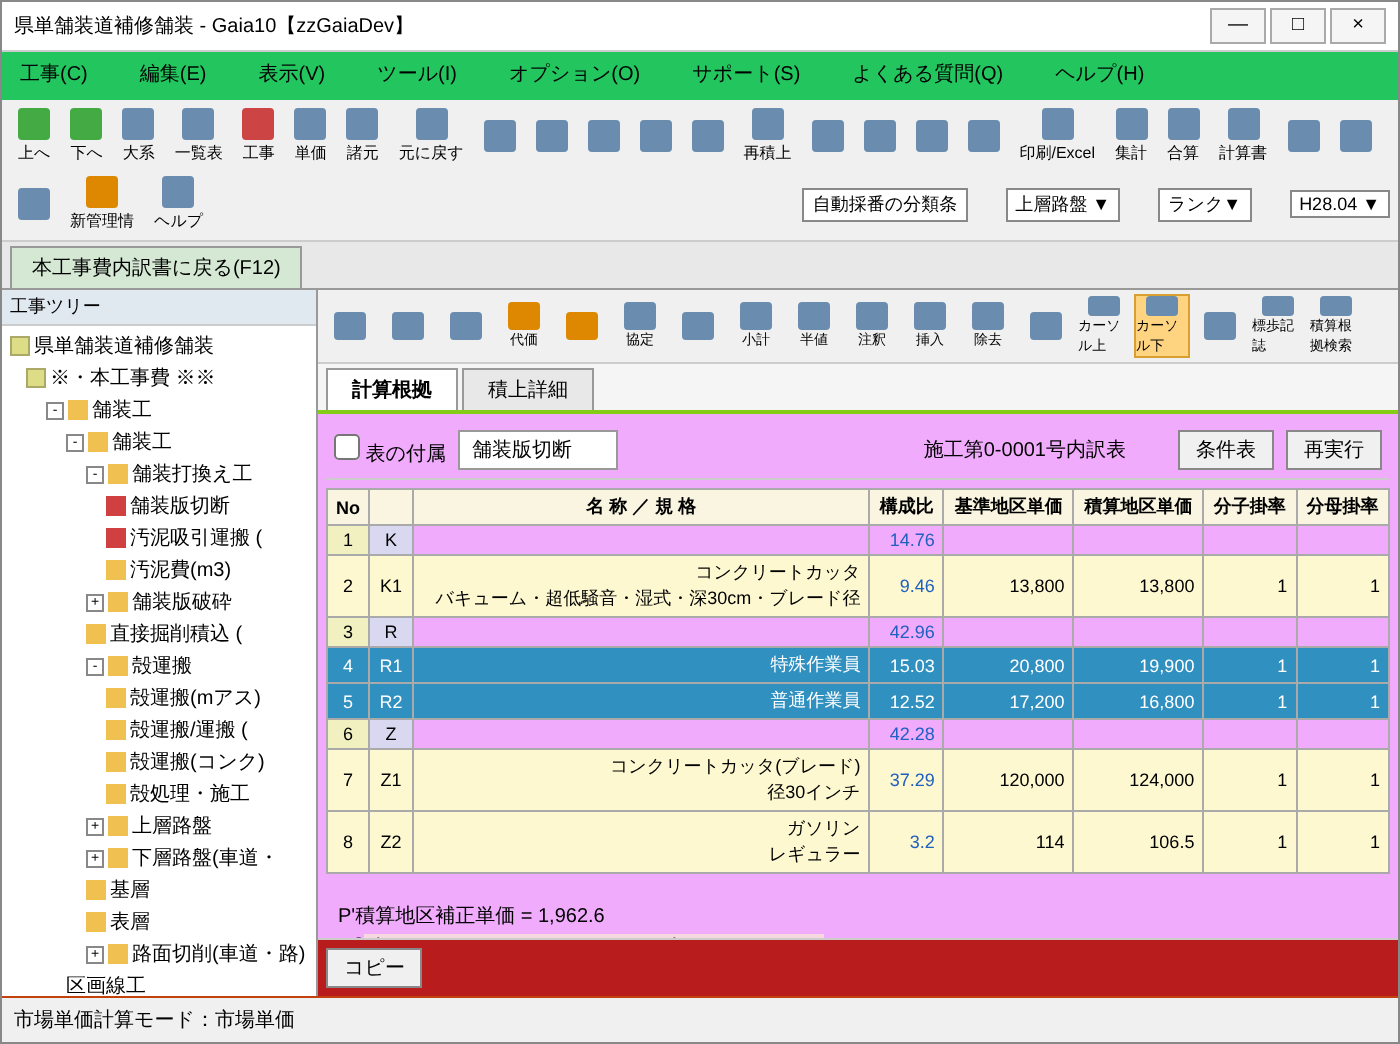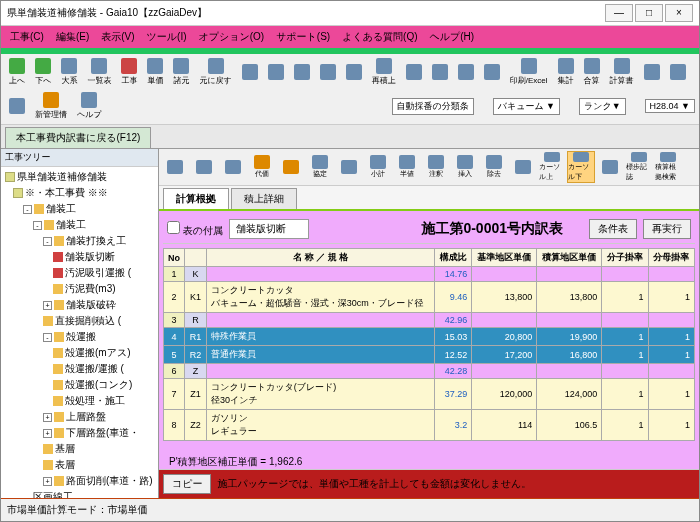--- a/index.html
+++ b/index.html
@@ -2,21 +2,21 @@
 <html><head>
 <meta charset="utf-8">
 <style>
 *{box-sizing:border-box;margin:0;padding:0;font-family:"MS PGothic","Meiryo",sans-serif;font-size:10px}
 body{background:#f0f0f0;width:700px;height:522px;overflow:hidden}
 .window{border:1px solid #888;background:#fff;height:522px;display:flex;flex-direction:column}
 .titlebar{background:#fff;border-bottom:1px solid #ccc;padding:3px 6px;display:flex;align-items:center;justify-content:space-between}
 .titlebar-text{font-size:10px}
 .win-btns{display:flex;gap:2px}
 .win-btn{width:28px;height:18px;border:1px solid #aaa;background:#f5f5f5;text-align:center;line-height:16px;font-size:10px}
-.menubar{background:#ec4899;border-bottom:6px solid #22c55e;padding:2px 4px;display:flex;gap:2px}
+.menubar{background:#22c55e;border-bottom:2px solid #22c55e;padding:2px 4px;display:flex;gap:16px}
 .menu-item{padding:2px 5px;font-size:10px}
 .toolbar{background:#f0f0f0;border-bottom:1px solid #ccc;padding:2px 4px;display:flex;align-items:center;gap:2px;flex-wrap:wrap}
 .tb-btn{min-width:24px;height:32px;display:flex;flex-direction:column;align-items:center;justify-content:center;padding:1px 3px;border:1px solid transparent}
 .tb-icon{width:16px;height:16px;background:#6a8caf;border-radius:2px}
 .tb-icon.red{background:#c44}
 .tb-icon.green{background:#4a4}
 .tb-icon.orange{background:#d80}
 .tb-label{font-size:8px;margin-top:1px}
 .tabbar{background:#e8e8e8;border-bottom:1px solid #999;padding:2px 4px 0;display:flex}
 .tab{padding:3px 10px;background:#d4e8d4;border:1px solid #999;border-bottom:none;font-size:10px;margin-right:16px}
@@ -36,26 +36,26 @@
 .mtb-btn{width:28px;height:32px;display:flex;flex-direction:column;align-items:center;justify-content:center;border:1px solid transparent}
 .mtb-btn.active{background:#ffd480;border:1px solid #d8a030}
 .mtb-ic{width:16px;height:14px}
 .mtb-lbl{font-size:7px}
 .sub-tabs{display:flex;border-bottom:2px solid #84cc16;background:#f5f5f5;padding:2px 4px 0}
 .sub-tab{padding:3px 12px;border:1px solid #999;border-bottom:none;background:#e8e8e8;font-size:10px;margin-right:2px}
 .sub-tab.active{background:#fff;font-weight:bold}
 .content{flex:1;overflow:auto;padding:4px;background:#f0abfc}
 .header-row{display:flex;align-items:center;gap:6px;padding:4px;border-bottom:1px solid #ccc}
 .header-field{border:1px solid #999;padding:2px 6px;background:#fff;min-width:80px;font-size:10px}
-.title-big{font-size:14px;font-weight:bold;margin-left:auto;margin-right:20px}
+.title-big{font-size:10px;font-weight:normal;margin-left:auto;margin-right:20px}
 .btn{padding:2px 8px;border:1px solid #888;background:#f0f0f0;font-size:10px}
 table{border-collapse:collapse;width:100%;margin-top:4px}
 th,td{border:1px solid #aaa;padding:2px 4px;font-size:9px;text-align:center}
 th{background:#f9f5e0}
-td.l{text-align:left}
+td.l{text-align:right}
 td.r{text-align:right}
 tr.sel td{background:#3090c0;color:#fff}
 tr.y td{background:#fdf8d0}
 .id-cell{background:#d8d8f0;width:22px}
 .no-cell{background:#f0f0c0;width:18px}
 td.val{color:#2060c0}
 .formula{margin-top:8px;font-size:10px;padding:6px}
 .frac{display:inline-block;text-align:center;vertical-align:middle;margin:0 2px}
 .frac .n{border-bottom:1px solid #000;padding:0 2px}
 .frac .d{padding:0 2px}
@@ -182,21 +182,21 @@
       <div class="tb-btn">
         <div class="tb-icon orange"></div>
         <div class="tb-label">新管理情</div>
       </div>
       <div class="tb-btn">
         <div class="tb-icon "></div>
         <div class="tb-label">ヘルプ</div>
       </div>
       <div class="right-opts">
       <span class="sel-box">自動採番の分類条</span>
-      <span class="sel-box">バキューム ▼</span>
+      <span class="sel-box">上層路盤 ▼</span>
       <span class="sel-box">ランク▼</span>
       <span class="sel-box">H28.04 ▼</span>
     </div>
   </div>
 
   <div class="tabbar">
     <div class="tab">本工事費内訳書に戻る(F12)</div>
   </div>
 
   <div class="body">
@@ -478,19 +478,18 @@
 
         <div class="formula">
           <div>P'積算地区補正単価 = 1,962.6</div>
           <div class="fx">× [ <span class="hl-pink">( − <span class="frac"><span class="n">9.46</span><span class="d">100</span></span> × <span class="frac"><span class="n">13,800</span><span class="d">13,800</span></span> ) × <span class="frac"><span class="n">14.76</span><span class="d">9.46</span></span></span></div>
 
         </div>
       </div>
 
       <div class="bottom-note">
         <button class="btn">コピー</button>
-        <span>施工パッケージでは、単価や工種を計上しても金額は変化しません。</span>
       </div>
     </div>
   </div>
 
   <div class="statusbar">市場単価計算モード：市場単価</div>
 </div>
 
 </body></html>

